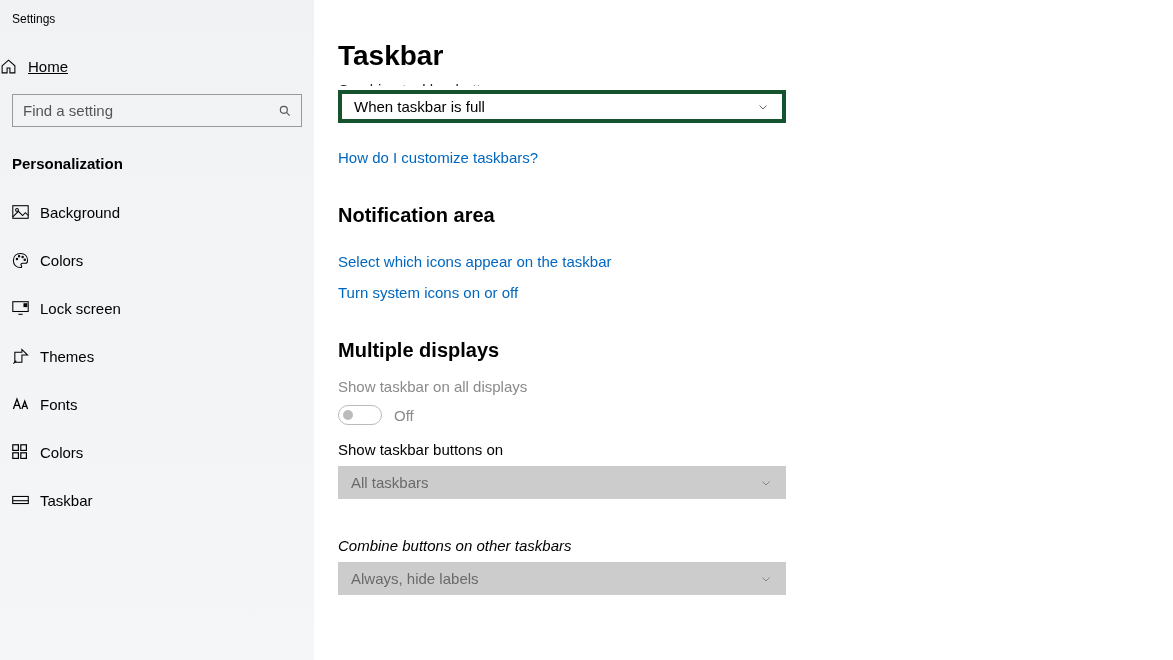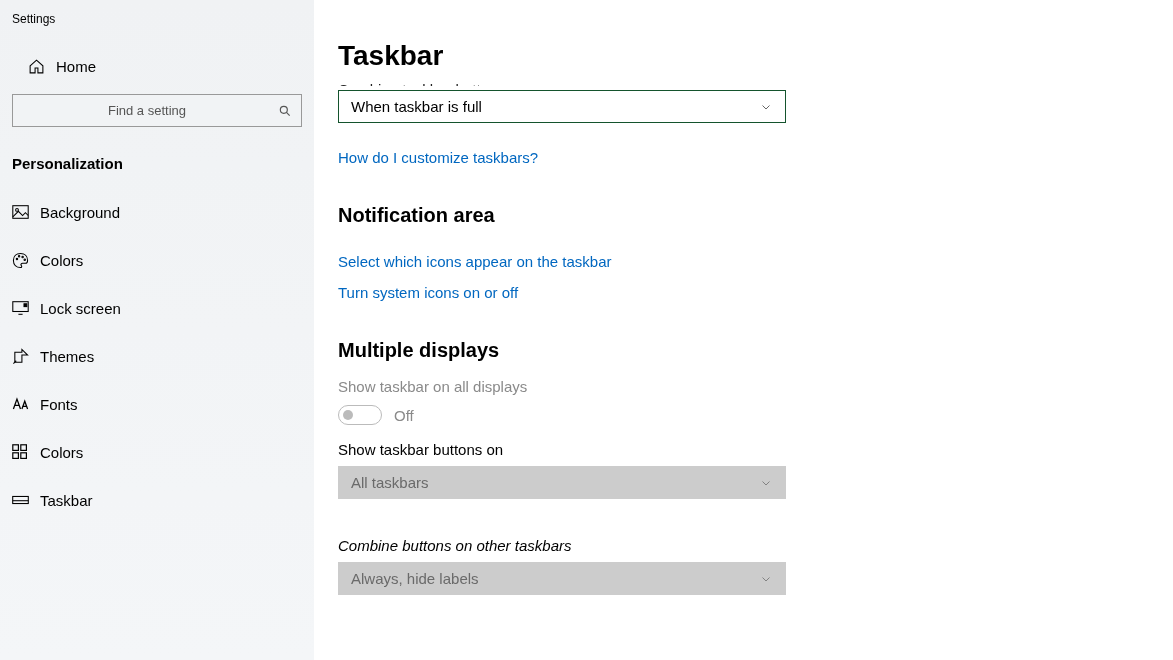--- a/index.html
+++ b/index.html
@@ -1,44 +1,44 @@
 <!DOCTYPE html>
 <html><head>
 <meta charset="utf-8">
 <style>
   * { box-sizing: border-box; margin: 0; padding: 0; font-family: "Segoe UI", Arial, sans-serif; }
   body { width: 1173px; height: 660px; background: #fff; display: flex; overflow: hidden; }
 
   
   .sidebar { width: 314px; height: 100%; background: linear-gradient(180deg, #f0f2f4 0%, #f4f6f8 100%); display: flex; flex-direction: column; }
   .sidebar-title { font-size: 12px; padding: 12px 0 0 12px; color: #000; }
-  .home-row { display: flex; align-items: center; height: 44px; padding: 0 28px; margin-top: 18px; cursor: default; }
+  .home-row { display: flex; align-items: center; height: 44px; padding: 0 0; margin-top: 18px; cursor: default; text-decoration: underline; }
   .home-row .icon-box { width: 28px; display: flex; align-items: center; }
   .home-row .label { font-size: 15px; color: #000; }
 
   .search-wrap { padding: 0 12px; margin-top: 6px; }
   .search-box { position: relative; width: 100%; height: 33px; border: 1px solid #999; background: #f1f3f5; display: flex; align-items: center; }
-  .search-box input { flex: 1; border: none; background: transparent; height: 100%; padding: 0 30px 0 10px; font-size: 13px; color: #14532d; outline: none; text-align: center; }
+  .search-box input { flex: 1; border: none; background: transparent; height: 100%; padding: 0 30px 0 10px; font-size: 15px; color: #14532d; outline: none; }
   .search-box input::placeholder { color: #555; }
   .search-icon { position: absolute; right: 8px; top: 50%; transform: translateY(-50%); width: 16px; height: 16px; color: #555; display: flex; align-items: center; justify-content: center; }
 
   .section-label { font-size: 15px; font-weight: 700; color: #000; padding: 0 12px; margin-top: 28px; margin-bottom: 18px; }
 
   .nav-item { display: flex; align-items: center; height: 44px; padding: 0 12px; cursor: default; margin-bottom: 4px; }
   .nav-item .icon-box { width: 28px; display: flex; align-items: center; justify-content: flex-start; }
   .nav-item .label { font-size: 15px; color: #000; }
 
   
   .main { flex: 1; height: 100%; background: #fff; padding: 40px 0 0 24px; overflow: hidden; }
   .page-title { font-size: 28px; font-weight: 600; color: #000; margin-bottom: 6px; }
   
   .cutoff-row { font-size: 15px; color: #222; position: relative; height: 8px; overflow: hidden; width: 448px; }
   .cutoff-row span { position: absolute; bottom: -12px; }
 
-  .dropdown { width: 448px; height: 33px; border: 1px solid #14532d; background: #fff; display: flex; align-items: center; justify-content: space-between; padding: 0 12px; margin-top: 4px; }
+  .dropdown { width: 448px; height: 33px; border: 4px solid #14532d; background: #fff; display: flex; align-items: center; justify-content: space-between; padding: 0 12px; margin-top: 4px; }
   .dropdown .value { font-size: 15px; color: #000; }
   .dropdown .chev { width: 14px; height: 14px; display: flex; align-items: center; justify-content: center; }
 
   .link { font-size: 15px; color: #0067c0; margin-top: 26px; cursor: default; }
   .link2 { font-size: 15px; color: #0067c0; margin-top: 14px; cursor: default; }
 
   .section-heading { font-size: 20px; font-weight: 600; color: #000; margin-top: 38px; }
 
   .setting-label { font-size: 15px; color: #000; margin-top: 16px; }
   .setting-label.disabled { color: #8a8a8a; }

